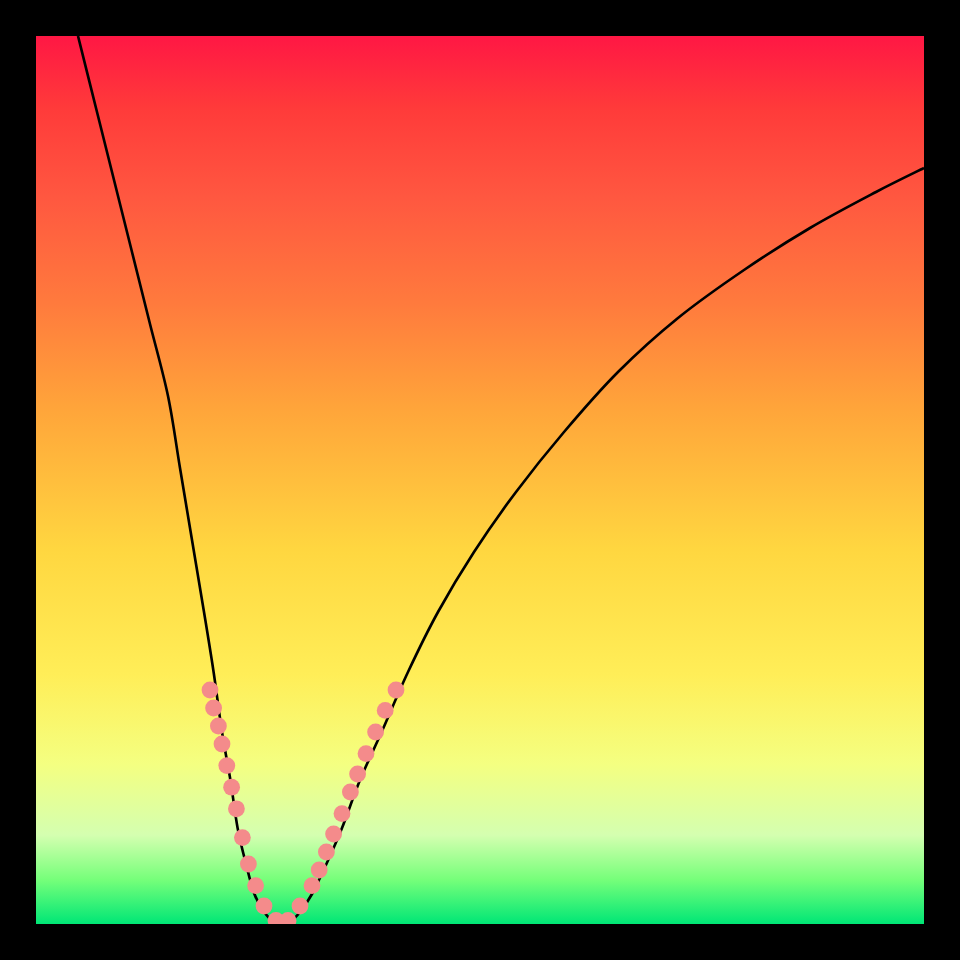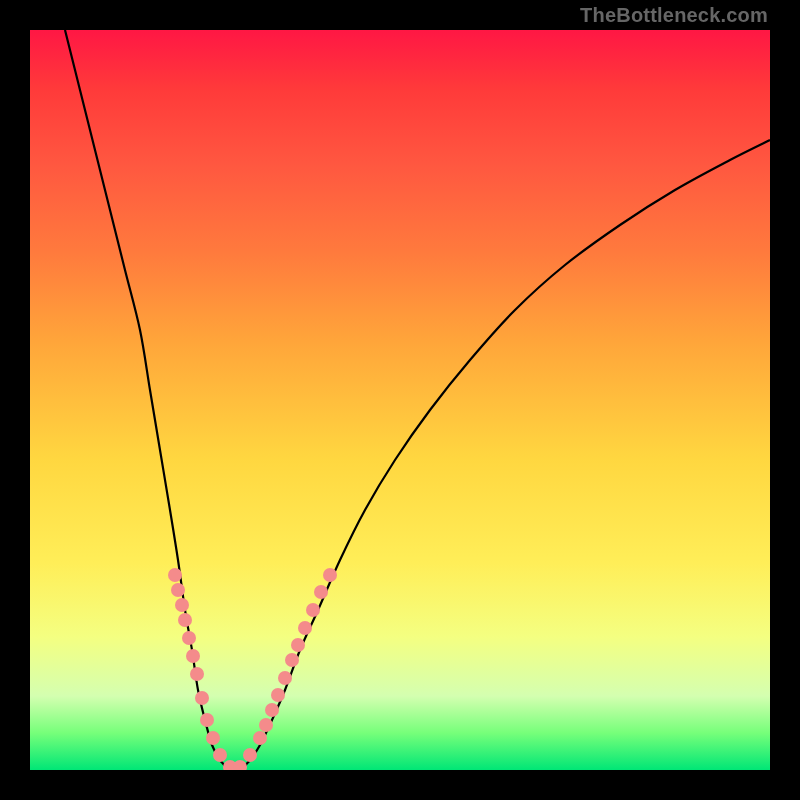--- a/index.html
+++ b/index.html
@@ -79,14 +79,13 @@
         <circle cx="291" cy="562" r="7" fill="#f48b8b"></circle>
         <circle cx="300" cy="545" r="7" fill="#f48b8b"></circle>
       </g>
   </svg>
 
   <div class="border-top"></div>
   <div class="border-left"></div>
   <div class="border-right"></div>
   <div class="border-bottom"></div>
 
-  <div class="watermark">TheBottleneck.com</div>
 </div>
 
 </body></html>

